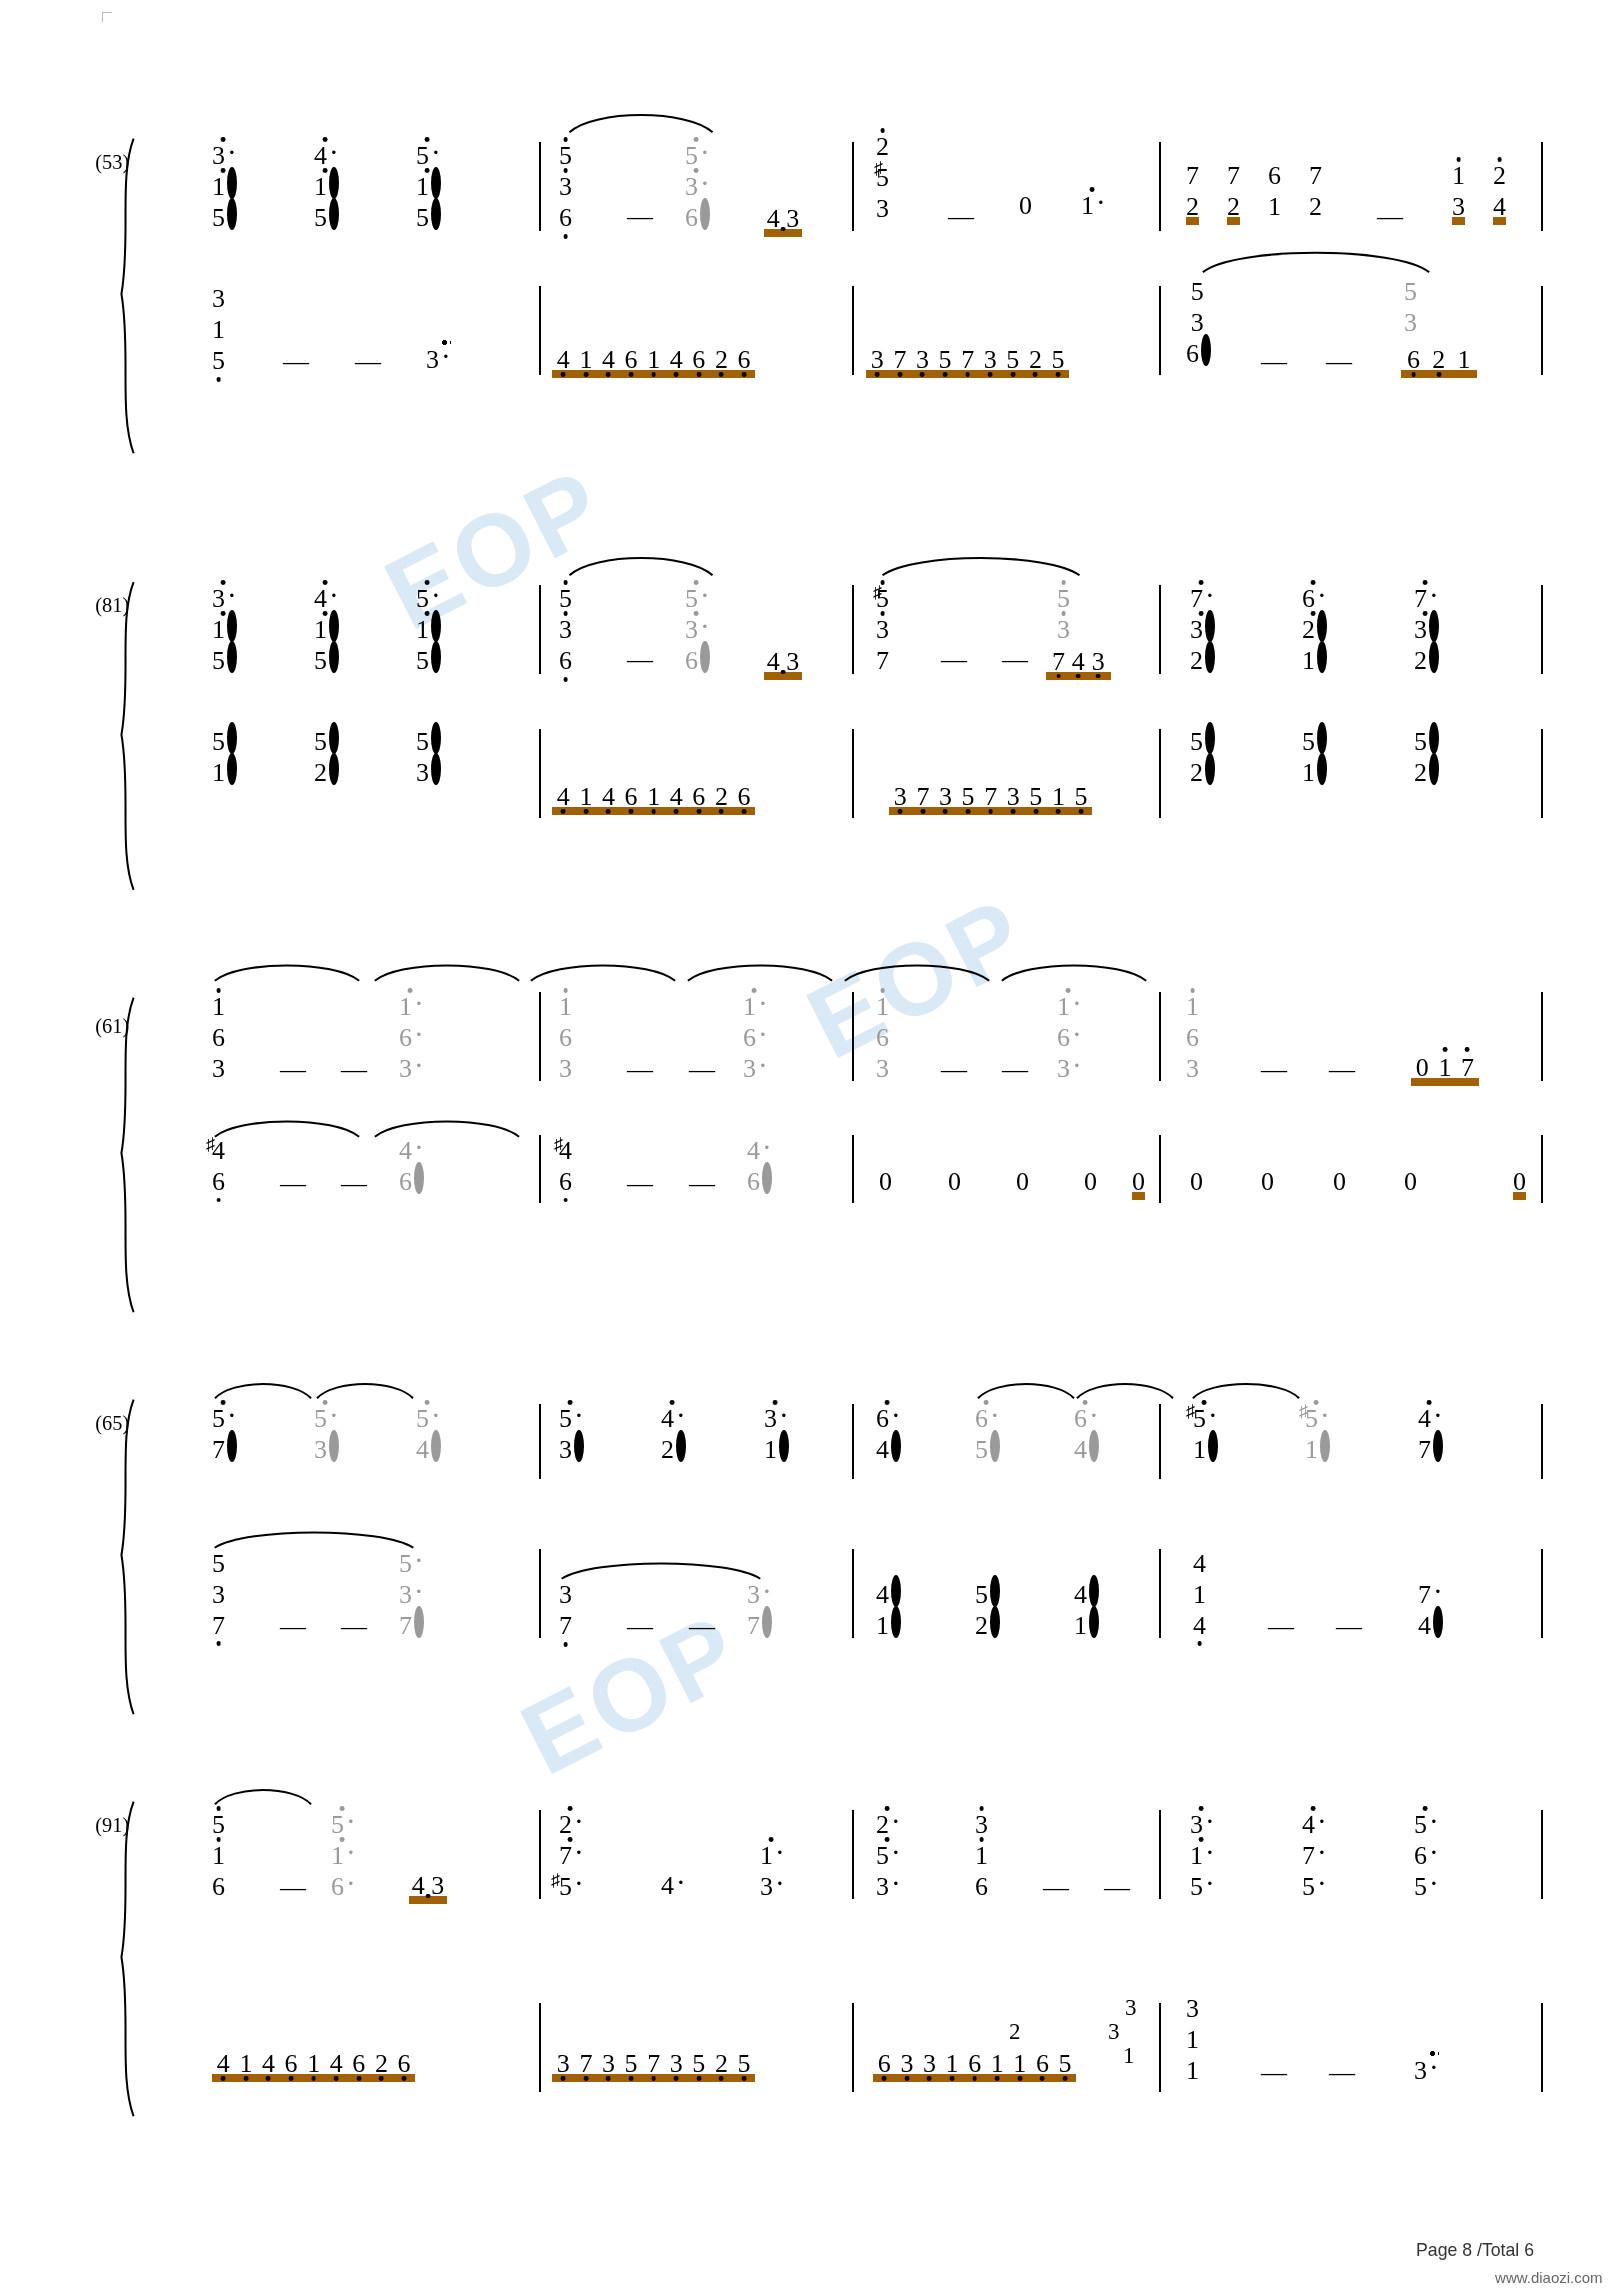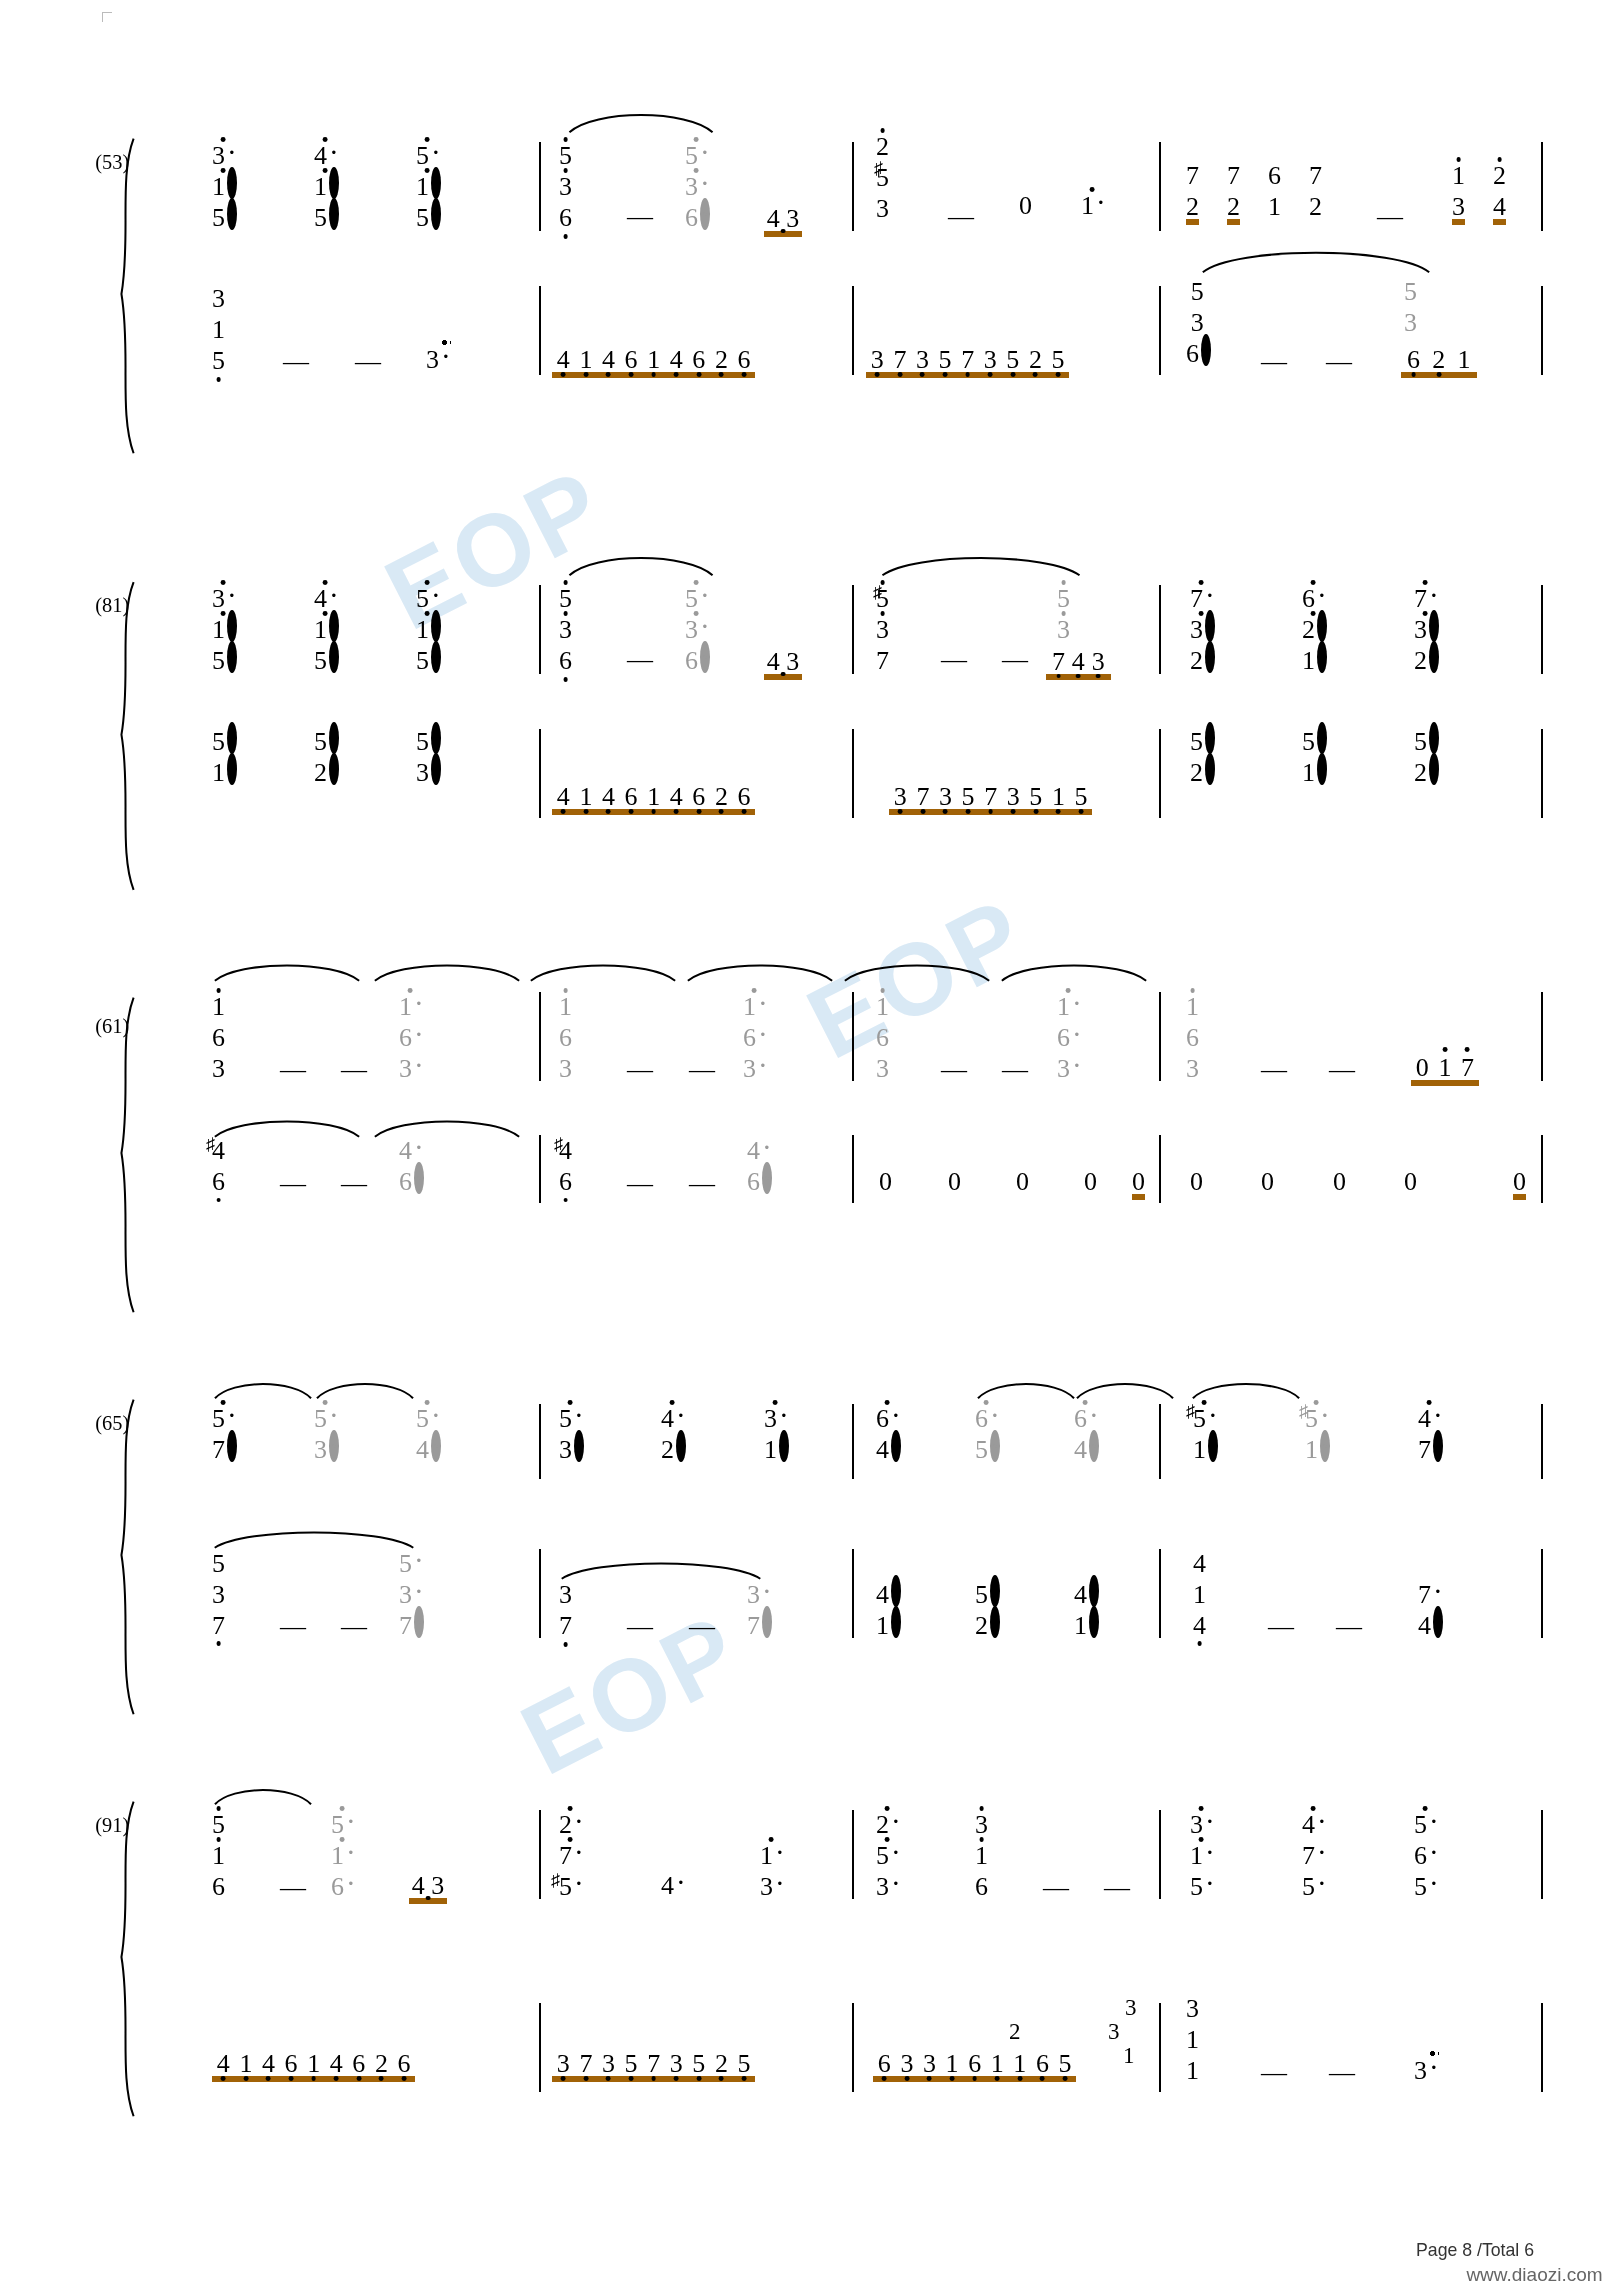--- a/index.html
+++ b/index.html
@@ -105,21 +105,21 @@
   }
 
   
   .sharp {
     position: absolute;
     left: -12.3px; top: -2.7px;
     font-size: 17.7px;
   }
 
   
-  .u1 { border-bottom: 6px solid #a16207; padding-bottom: 2.7px; }
+  .u1 { border-bottom: 8px solid #a16207; padding-bottom: 2.7px; }
 
   
   .dash {
     position: absolute;
     font-size: 26px;
     color: #000;
   }
 
   
   .slur { position: absolute; }
@@ -132,21 +132,21 @@
     bottom: 34px;
     font-family: "Liberation Sans", sans-serif;
     font-size: 17.7px;
     color: #333;
   }
   .site {
     position: absolute;
     right: 20.4px;
     bottom: 9.5px;
     font-family: "Liberation Sans", sans-serif;
-    font-size: 19px;
+    font-size: 15px;
     color: #666;
   }
   .corner {
     position: absolute;
     left: 102px; top: 12.3px;
     width: 9.5px; height: 9.5px;
     border-left: 1.4px solid #bbb;
     border-top: 1.4px solid #bbb;
   }
 </style>

